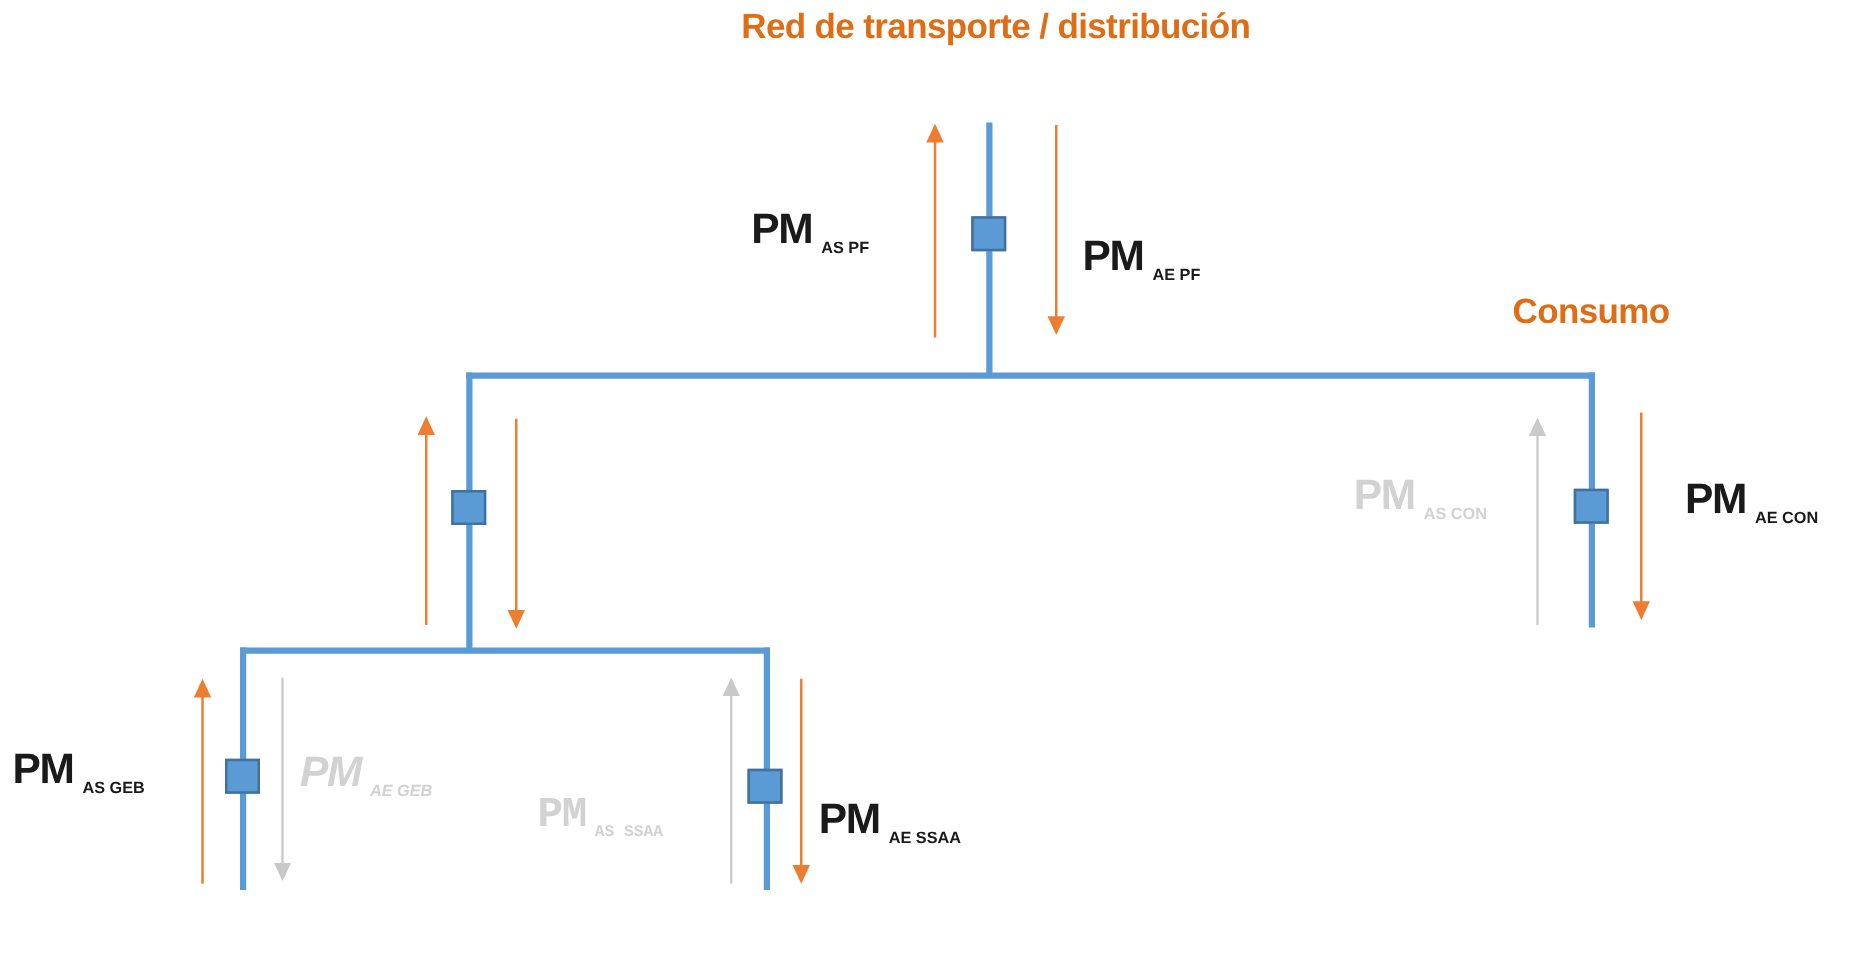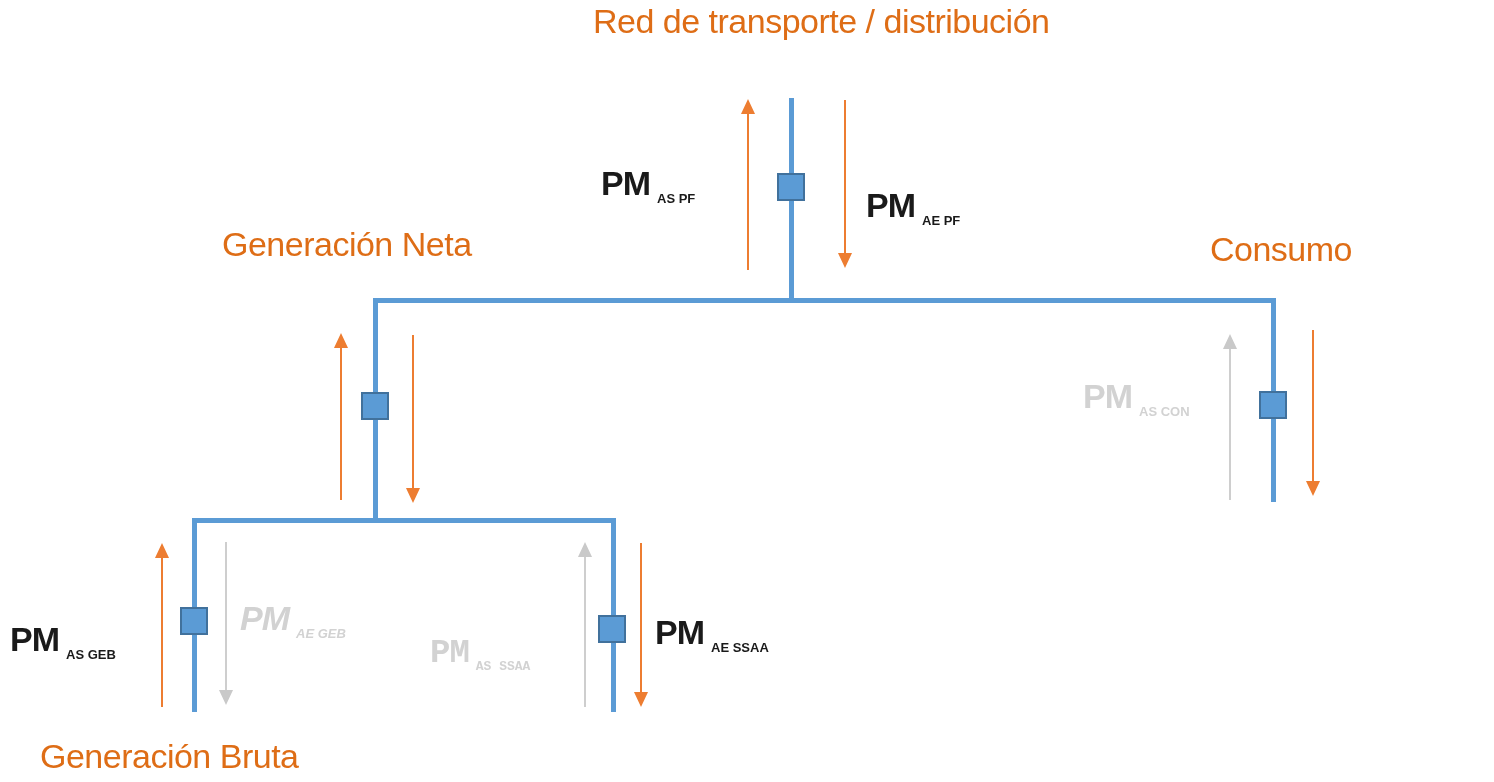--- a/index.html
+++ b/index.html
@@ -6,22 +6,22 @@
   .canvas {
     position: relative;
     width: 1494px;
     height: 782px;
     background: var(--bg, #ffffff);
     font-family: "Liberation Sans", sans-serif;
     overflow: hidden;
   }
   .heading {
     position: absolute;
-    font-size: 34px;
-    font-weight: normal;
+    font-size: 28px;
+    font-weight: bold;
     letter-spacing: -0.5px;
     line-height: 36px;
     color: var(--heading, #DE6D16);
     white-space: nowrap;
   }
   .bline { position: absolute; background: var(--blue, #5B9BD5); }
   .meter {
     position: absolute;
     width: 28px; height: 28px;
     box-sizing: border-box;
@@ -43,23 +43,21 @@
   line.arrow-g { stroke: var(--arrow-gray, #C9C9C9); stroke-width: 1.8; }
   #ah-o path { fill: var(--arrow-orange, #ED7D31); }
   #ah-g path { fill: var(--arrow-gray, #C9C9C9); }
 </style>
 </head>
 <body>
 
 <div class="canvas">
 
   <div class="heading" style="left:593px; top:3px;">Red de transporte / distribución</div>
-  <div class="heading" style="left:222px; top:226px;">Generación Neta</div>
   <div class="heading" style="left:1184px; top:231px;margin-left:26px;">Consumo</div>
-  <div class="heading" style="left:40px; top:738px;">Generación Bruta</div>
 
   <div class="bline" style="left:789px;  top:98px;  width:5px;   height:204px;"></div>
   <div class="bline" style="left:373px;  top:298px; width:903px; height:5px;"></div>
   <div class="bline" style="left:373px;  top:298px; width:5px;   height:224px;"></div>
   <div class="bline" style="left:1271px; top:298px; width:5px;   height:204px;"></div>
   <div class="bline" style="left:192px;  top:518px; width:424px; height:5px;"></div>
   <div class="bline" style="left:192px;  top:518px; width:5px;   height:194px;"></div>
   <div class="bline" style="left:611px;  top:518px; width:5px;   height:194px;"></div>
 
   <div class="meter" style="left:777px;  top:173px;"></div>
@@ -91,26 +89,29 @@
 
   <div class="pm" style="left:601px;  top:168px;">
     <span class="pm-main">PM</span><span class="pm-sub">AS PF</span>
   </div>
   <div class="pm" style="left:866px;  top:190px;">
     <span class="pm-main">PM</span><span class="pm-sub">AE PF</span>
   </div>
   <div class="pm gray" style="left:1083px; top:381px;text-align:center;">
     <span class="pm-main">PM</span><span class="pm-sub">AS CON</span>
   </div>
-  <div class="pm" style="left:10px;   top:624px;">
+  <div class="pm" style="left:1348px; top:384px;">
+    <span class="pm-main">PM</span><span class="pm-sub">AE CON</span>
+  </div>
+  <div class="pm" style="left:10px;   top:600px;">
     <span class="pm-main">PM</span><span class="pm-sub">AS GEB</span>
   </div>
   <div class="pm gray" style="left:240px;  top:603px;font-style:italic;">
     <span class="pm-main">PM</span><span class="pm-sub">AE GEB</span>
   </div>
   <div class="pm gray" style="left:430px;  top:638px;font-family:Liberation Mono, monospace;">
     <span class="pm-main">PM</span><span class="pm-sub">AS SSAA</span>
   </div>
-  <div class="pm" style="left:655px;  top:617px;text-align:center;">
+  <div class="pm" style="left:655px;  top:640px;text-align:center;">
     <span class="pm-main">PM</span><span class="pm-sub">AE SSAA</span>
   </div>
 
 </div>
 
 </body></html>

